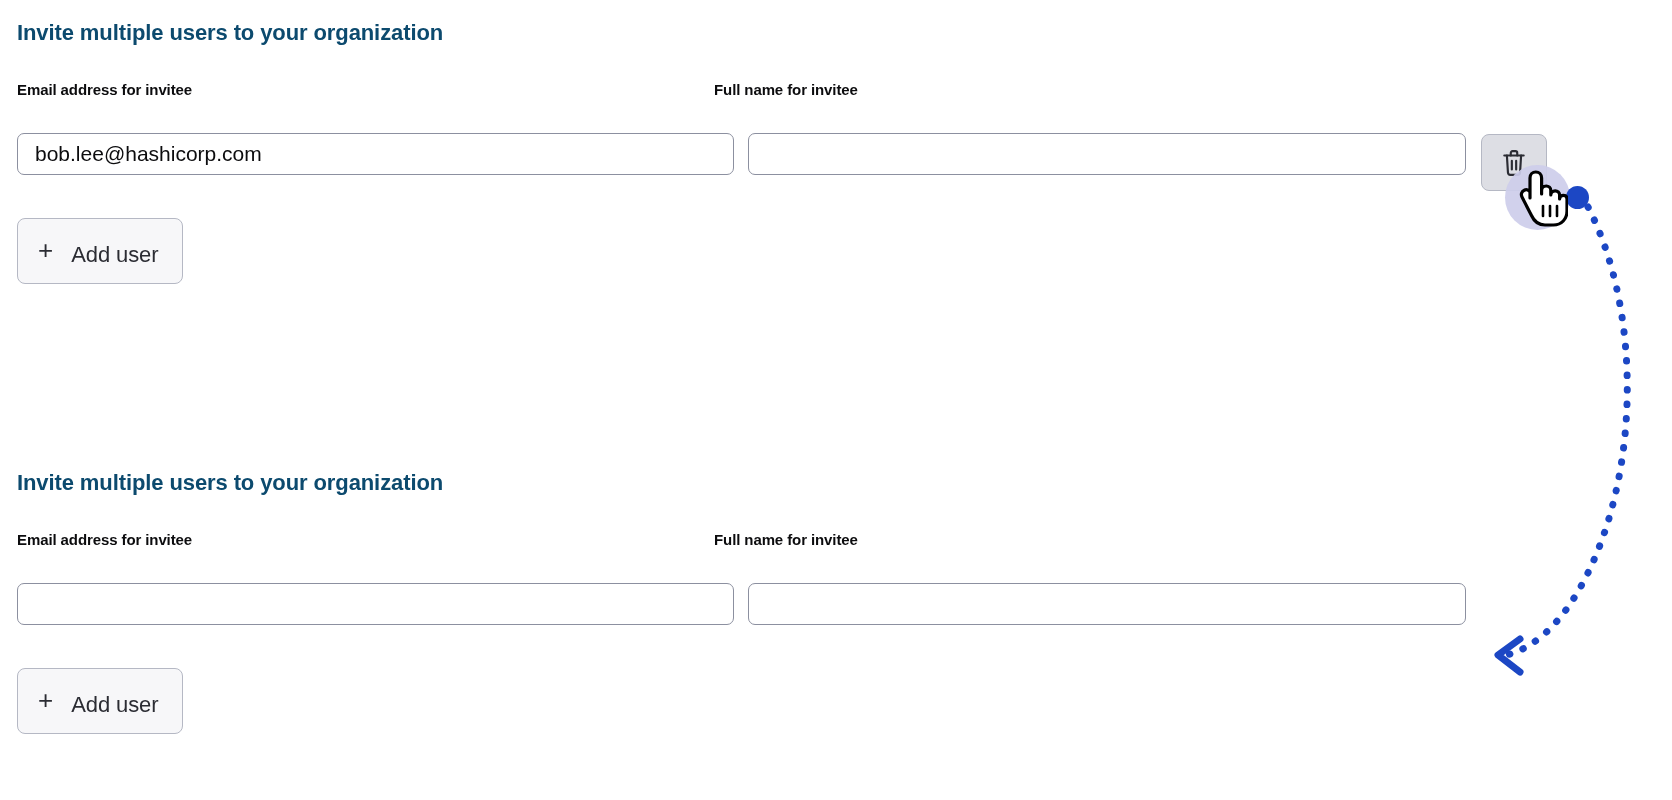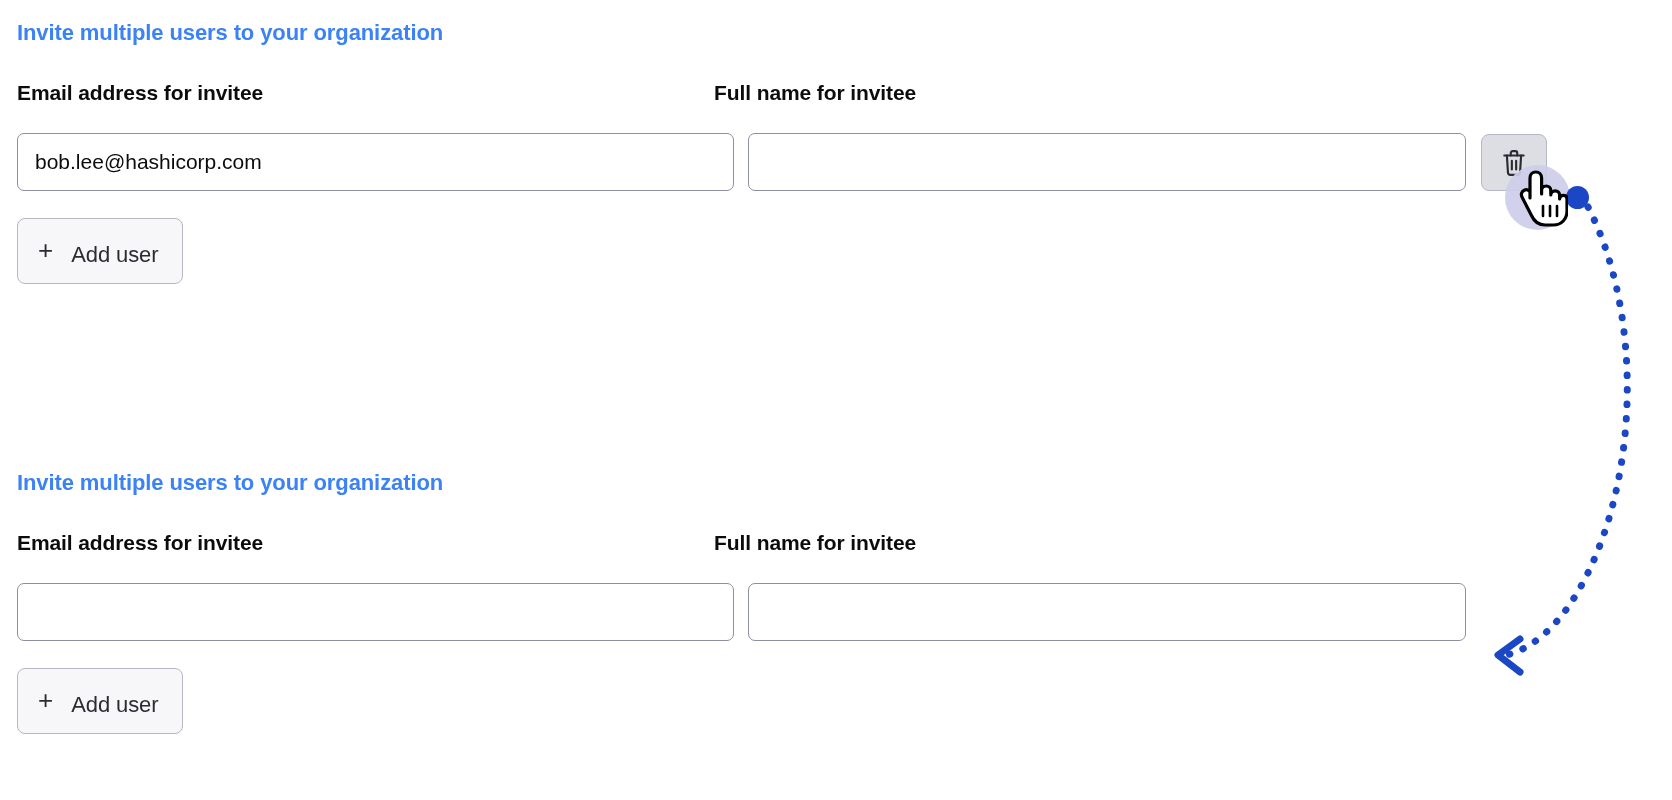--- a/index.html
+++ b/index.html
@@ -29,41 +29,41 @@
   }
   .section-1 { top: 0px; }
   .section-2 { top: 450px; }
 
   .section-heading {
     position: absolute;
     left: 17px;
     top: 20px;
     font-size: 22px;
     font-weight: bold;
-    color: #3b82f6;
+    color: #0c4a6e;
     letter-spacing: -0.1px;
     white-space: nowrap;
   }
 
   .field-label {
     position: absolute;
     top: 81px;
-    font-size: 21px;
+    font-size: 15px;
     font-weight: bold;
     color: #0c0c0e;
     letter-spacing: -0.1px;
     white-space: nowrap;
   }
   .label-email { left: 17px; }
   .label-name  { left: 702px; margin-left: 12px; }
 
   .text-input {
     position: absolute;
     top: 133px;
-    height: 58px;
+    height: 42px;
     box-sizing: border-box;
     border: 1.6px solid #8c90a0;
     border-radius: 7px;
     background: #ffffff;
     font-family: "Liberation Sans", sans-serif;
     font-size: 21px;
     color: #0c0c0e;
     padding: 0 17px;
     outline: none;
   }

